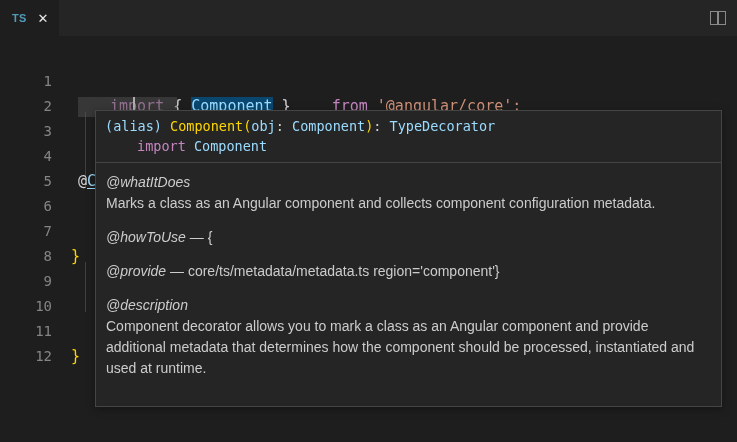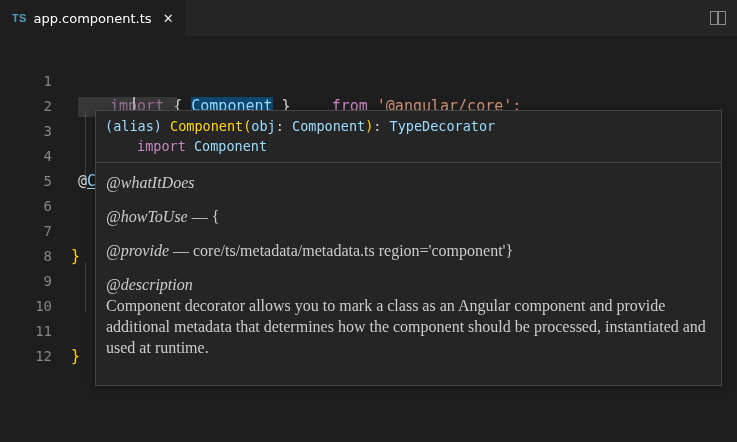--- a/index.html
+++ b/index.html
@@ -171,22 +171,22 @@
     font-size: 13.5px;
     line-height: 20px;
     white-space: pre;
   }
   .hover-divider {
     height: 1px;
     background: #454545;
   }
   .hover-docs {
     padding: 9px 10px 12px 10px;
-    font-family: Liberation Serif, serif;
-    font-size: 16px;
+    font-family: Liberation Sans, sans-serif;
+    font-size: 14px;
     line-height: 21px;
     color: #cccccc;
   }
   .doc-block { margin: 0 0 13px 0; }
   .doc-block:last-child { margin-bottom: 15px; }
   .doc-tag {
     font-style: italic;
     color: #cccccc;
   }
   .doc-para { margin: 0; }
@@ -195,21 +195,20 @@
   }
 </style>
 </head>
 <body>
 
 <div id="app">
 
   <div class="tabbar">
     <div class="tab">
       <span class="tab-icon">TS</span>
-      <span class="tab-label">app.component.ts</span>
       <span class="tab-close">✕</span>
     </div>
     <div class="tabbar-spacer"></div>
     <div class="tab-actions">
       <div class="split-icon"></div>
     </div>
   </div>
 
   <div class="editor">
 
@@ -274,20 +273,21 @@
 
   <div class="hover">
     <div class="hover-sig"><span class="t-id">(alias)</span><span class="t-pun"> </span><span class="t-yel">Component</span><span class="t-yel">(</span><span class="t-id">obj</span><span class="t-pun">: </span><span class="t-id">Component</span><span class="t-yel">)</span><span class="t-pun">: </span><span class="t-id">TypeDecorator</span><br><span class="t-key">import</span><span class="t-pun"> </span><span class="t-id">Component</span></div>
 
     <div class="hover-divider"></div>
 
     <div class="hover-docs">
 
       <div class="doc-block">
         <div class="doc-tag">@whatItDoes</div>
+        <p class="doc-para">Marks a class as an Angular component and collects component configuration metadata.</p>
       </div>
 
       <div class="doc-block">
         <p class="doc-para"><span class="doc-inline-tag">@howToUse</span><span> — </span><span>{</span></p>
       </div>
 
       <div class="doc-block">
         <p class="doc-para"><span class="doc-inline-tag">@provide</span><span> — </span><span>core/ts/metadata/metadata.ts region='component'}</span></p>
       </div>
 

